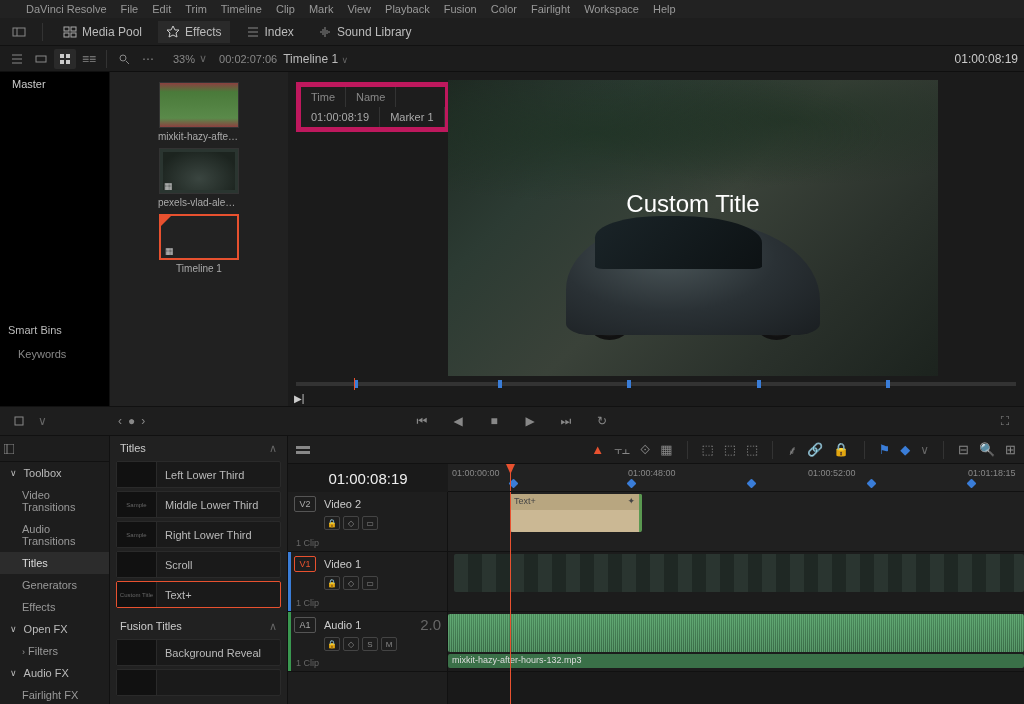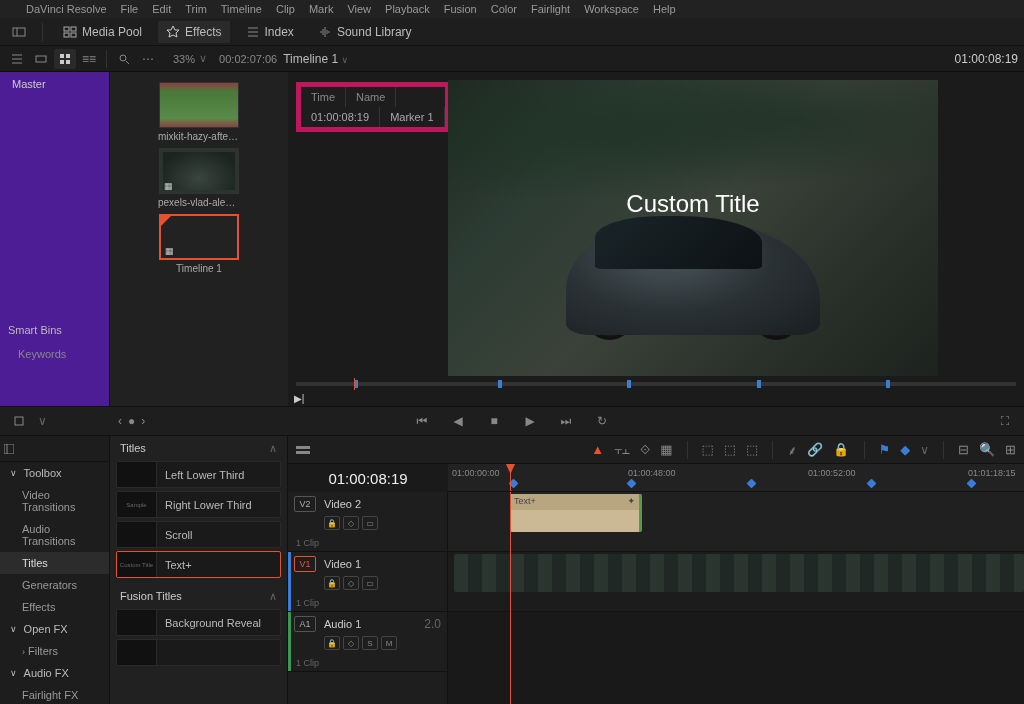--- a/index.html
+++ b/index.html
@@ -12,21 +12,21 @@
 .projectbar { height: 22px; display: flex; align-items: center; justify-content: center; position: relative; }
 .projectbar .proj-title { color: #ccc; font-size: 13px; }
 .projectbar .edited { color: #666; margin-left: 6px; font-size: 11px; }
 .secondbar { height: 26px; background: #1c1c1c; border-bottom: 1px solid #0f0f0f; display: flex; align-items: center; padding: 0 6px; gap: 6px; }
 .secondbar-left { display: flex; align-items: center; gap: 2px; }
 .icon-btn { width: 22px; height: 20px; display: flex; align-items: center; justify-content: center; cursor: pointer; color: #888; border-radius: 2px; }
 .zoom-info { display: flex; align-items: center; gap: 4px; color: #888; font-size: 11px; margin-left: 8px; }
 .timeline-label { flex: 1; color: #bbb; font-size: 12px; }
 .tc-right { color: #ccc; font-size: 12px; margin-left: auto; }
 .main { display: flex; height: 334px; }
-.leftcol { width: 110px; background: #4c1d95; border-right: 1px solid #111; display: flex; flex-direction: column; }
+.leftcol { width: 110px; background: #000000; border-right: 1px solid #111; display: flex; flex-direction: column; }
 .master-lbl { padding: 6px 12px; color: #ccc; font-size: 11px; }
 .leftcol-spacer { flex: 1; }
 .smartbins { padding: 6px 8px; color: #bbb; font-size: 11px; }
 .keywords { padding: 6px 18px; color: #888; font-size: 11px; }
 .midcol { width: 178px; background: #212121; display: flex; flex-direction: column; align-items: center; padding-top: 10px; gap: 6px; overflow: hidden; }
 .thumb-item { width: 82px; text-align: center; }
 .thumb { width: 80px; height: 46px; border: 1px solid #333; margin: 0 auto; position: relative; }
 .thumb.green { background: linear-gradient(to bottom, #8b4040 0%, #4a7a3a 20%, #5a8a4a 80%, #8b4040 100%); }
 .thumb.car { background: #2a3530; }
 .thumb.sel { border: 2px solid #e8512f; background: #222; }
@@ -342,20 +342,24 @@
       <div class="efx-header">
           <span>Titles</span>
           <span style="color:#666">∧</span>
         </div>
       <div class="efx-item">
           <div class="efx-thumb"></div>
           <div class="efx-name">Left Lower Third</div>
         </div>
       <div class="efx-item">
           <div class="efx-thumb">Sample</div>
+          <div class="efx-name">Middle Lower Third</div>
+        </div>
+      <div class="efx-item">
+          <div class="efx-thumb">Sample</div>
           <div class="efx-name">Right Lower Third</div>
         </div>
       <div class="efx-item">
           <div class="efx-thumb"></div>
           <div class="efx-name">Scroll</div>
         </div>
       <div class="efx-item sel">
           <div class="efx-thumb">Custom Title</div>
           <div class="efx-name">Text+</div>
         </div>
@@ -444,36 +448,42 @@
               <span class="track-btn">◇</span>
               <span class="track-btn">▭</span>
             </div>
           <div class="clip-count">1 Clip</div>
         </div>
         <div class="track-head a">
           <div class="tab-marker" style="background:#3a9850"></div>
           <div class="track-label">
               <span class="track-tag">A1</span>
               <span class="track-name">Audio 1</span>
-              <span style="margin-left:auto;color:#666;font-size:12px">2.0</span>
+              <span style="margin-left:auto;color:#666;font-size:15px">2.0</span>
             </div>
           <div class="track-ctrls">
               <span class="track-btn">🔒</span>
               <span class="track-btn">◇</span>
               <span class="track-btn">S</span>
               <span class="track-btn">M</span>
             </div>
           <div class="clip-count">1 Clip</div>
         </div>
       </div>
       <div class="track-lanes">
         <div class="playhead-tl"></div>
         <div class="lane v2">
           <div class="clip title-top"></div>
           <div class="clip title-bottom"><span>Text+</span><span style="float:right">✦</span></div>
         </div>
         <div class="lane v1">
           <div class="clip video"></div>
         </div>
+        <div class="lane a1">
+          <div class="clip audio">
+              <div class="waveform"></div>
+            </div>
+          <div class="clip audio-label">mixkit-hazy-after-hours-132.mp3</div>
+        </div>
       </div>
     </div>
   </div>
 </div>
 
 </body></html>

